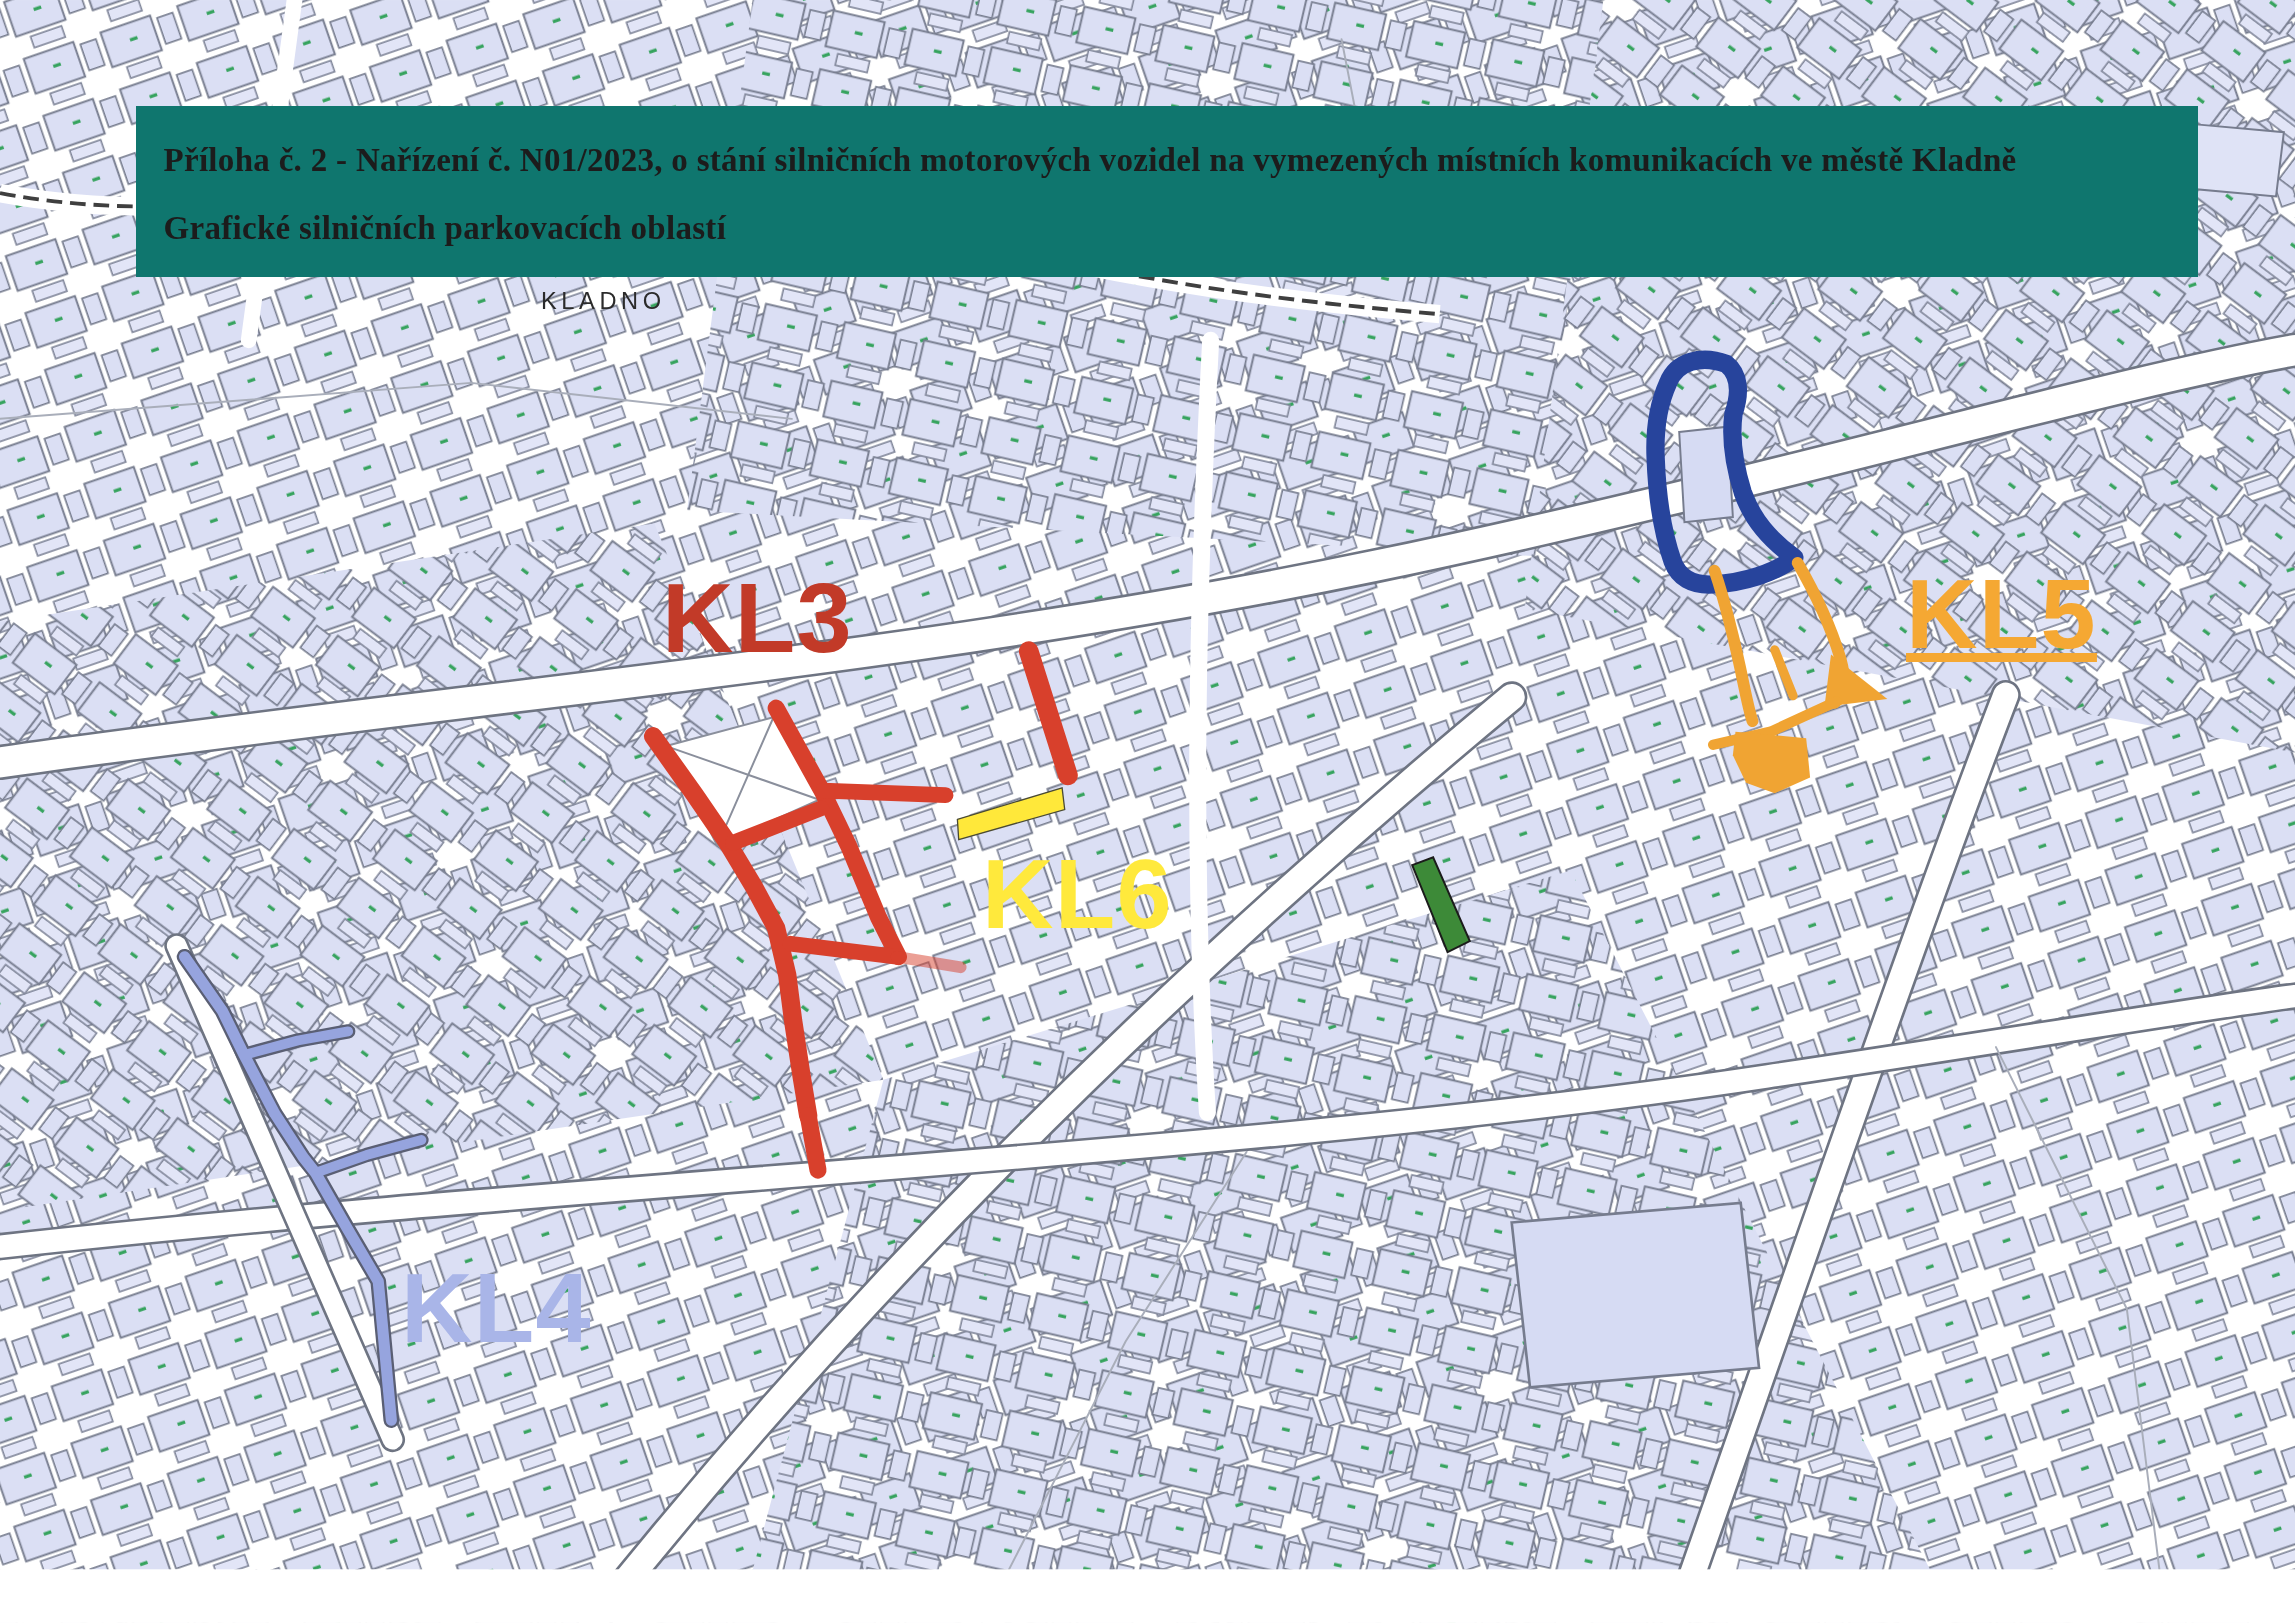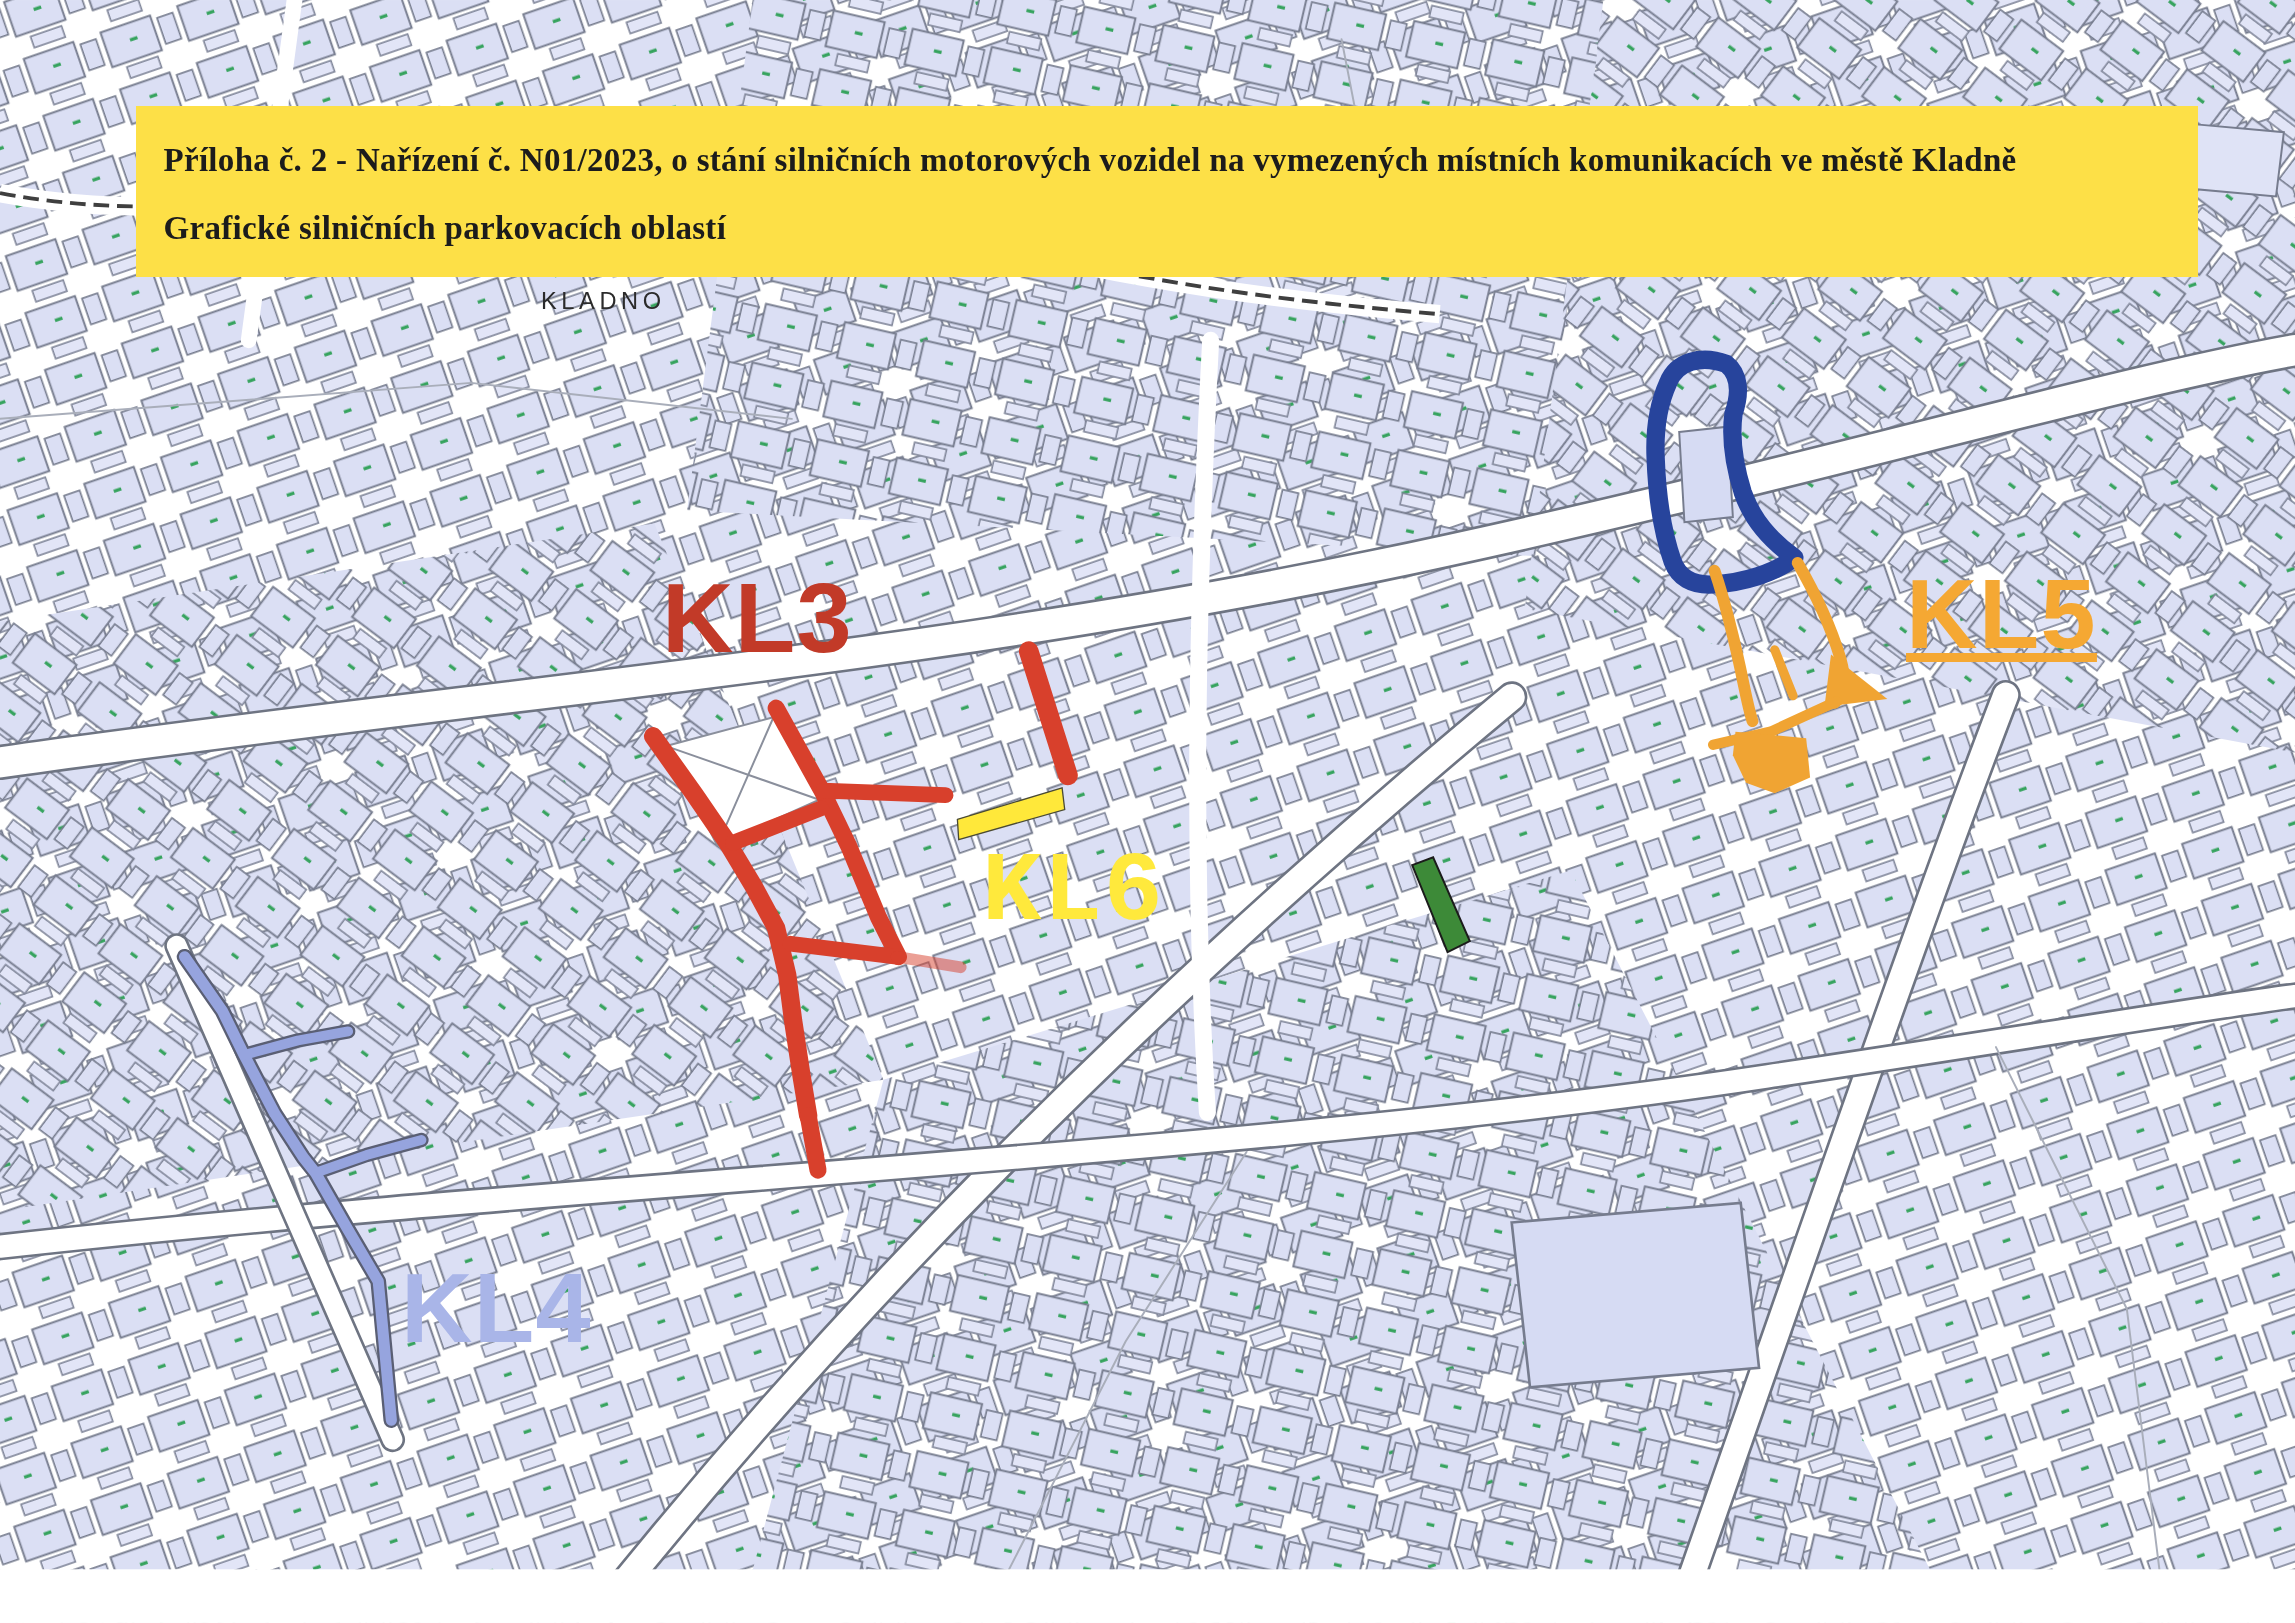--- a/index.html
+++ b/index.html
@@ -8,21 +8,21 @@
     width:2295px;height:1623px;
     background:#ffffff;
     overflow:hidden;
     font-family:"Liberation Sans",sans-serif;
   }
   .map-svg{position:absolute;left:0;top:0;}
   .title-box{
     position:absolute;
     left:136px;top:106px;
     width:2062px;height:171px;
-    background:#fde047;
+    background:#0f766e;
     box-sizing:border-box;
     padding:19.6px 0 0 27.5px;
     z-index:5;
   }
   .title-line{
     font-family:"Liberation Serif",serif;
     font-weight:600;
     font-size:33px;
     line-height:68px;
     color:#1c1c1c;
@@ -42,21 +42,21 @@
     font-weight:800;
     font-size:99px;
     line-height:1;
     letter-spacing:1.3px;
     z-index:4;
     white-space:nowrap;
   }
   .zl-kl1{left:1810px;top:326px;}
   .zl-kl5{left:1906px;top:564px;text-decoration:underline;}
   .zl-kl3{left:662px;top:568px;}
-  .zl-kl6{left:982px;top:844px;font-family:Liberation Mono, monospace;}
+  .zl-kl6{left:982px;top:844px;}
   .zl-kl2{left:1415px;top:975px;}
   .zl-kl4{left:401px;top:1258px;}
 </style>
 </head>
 <body>
 
 <div class="page">
 
   <svg class="map-svg" width="2295" height="1623" viewBox="0 0 3507 2480">
     <defs>

